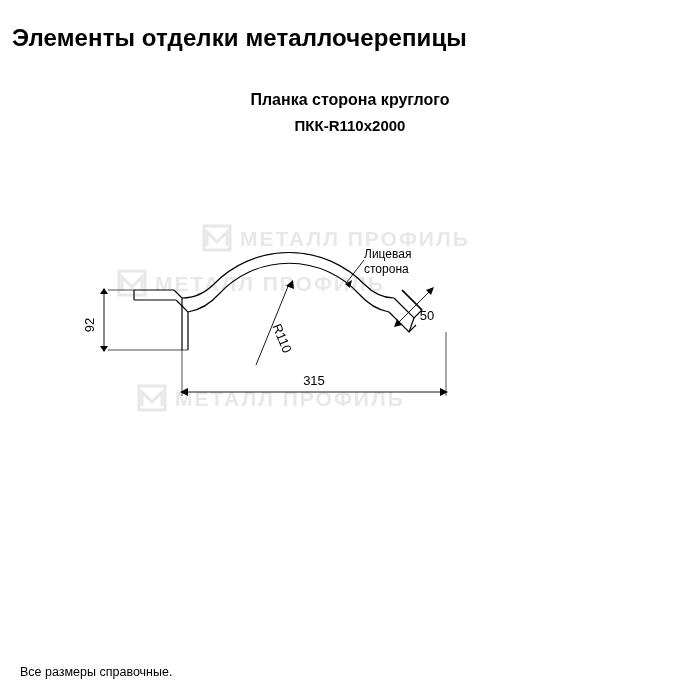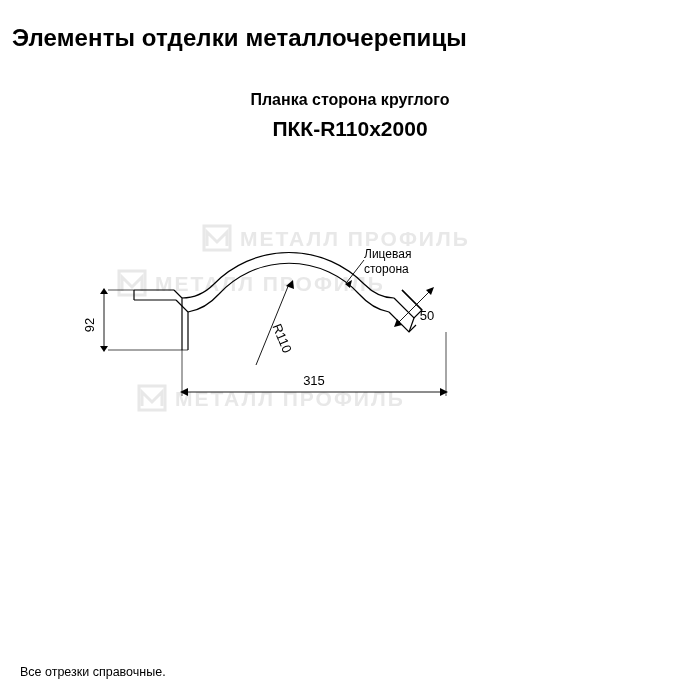--- a/index.html
+++ b/index.html
@@ -39,21 +39,21 @@
     text-align: center;
     font-size: 16px;
     font-weight: bold;
   }
   .subtitle-2 {
     position: absolute;
     top: 117px;
     left: 0;
     width: 700px;
     text-align: center;
-    font-size: 21px;
+    font-size: 15px;
     font-weight: bold;
   }
   .drawing {
     position: absolute;
     top: 180px;
     left: 64px;
     width: 560px;
     height: 280px;
   }
   .footer {
@@ -174,16 +174,16 @@
         <path d="M283 102 L300 80"></path>
         <path d="M281 104 L288 100 L286 108" fill="#000" stroke="none"></path>
       </g>
       <text class="lbl-text" x="300" y="78">Лицевая</text>
       <text class="lbl-text" x="300" y="93">сторона</text>
 
     </svg>
   </div>
 
   <div class="footer">
-    <div>Все отрезки справочные.</div>
+    <div>Все размеры справочные.</div>
   </div>
 
 </div>
 
 </body></html>

